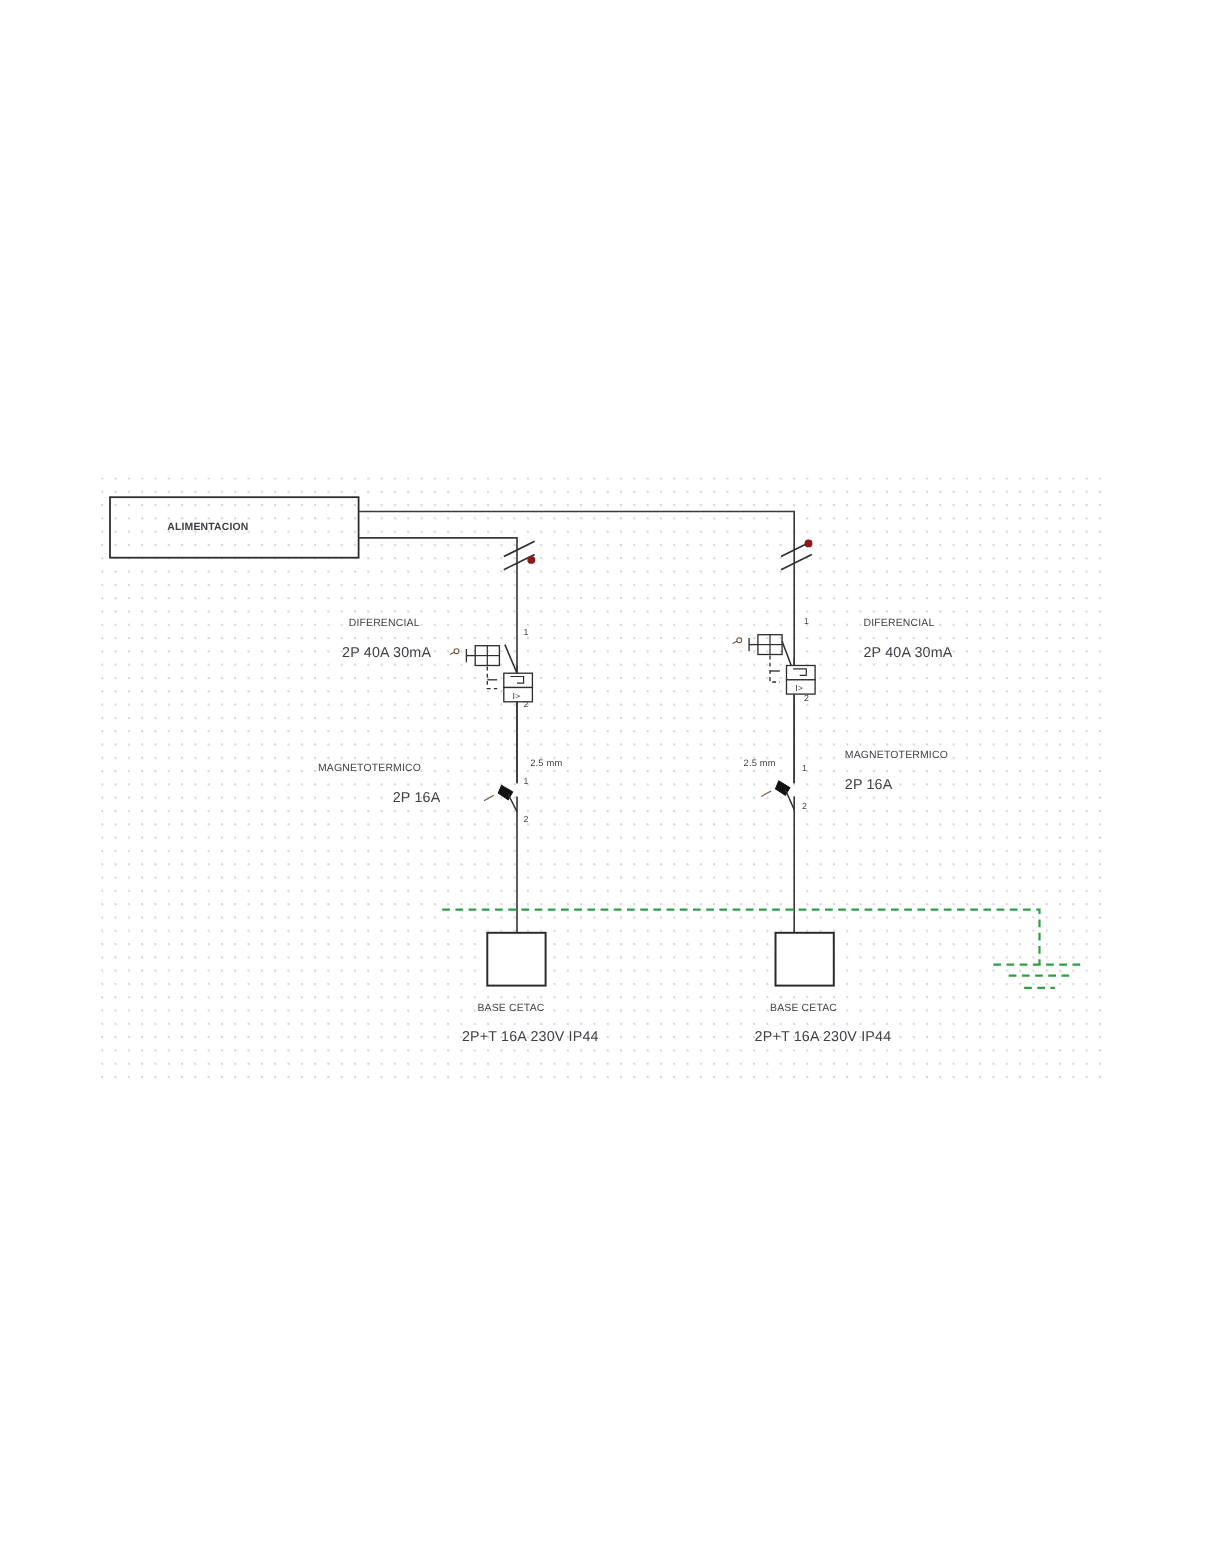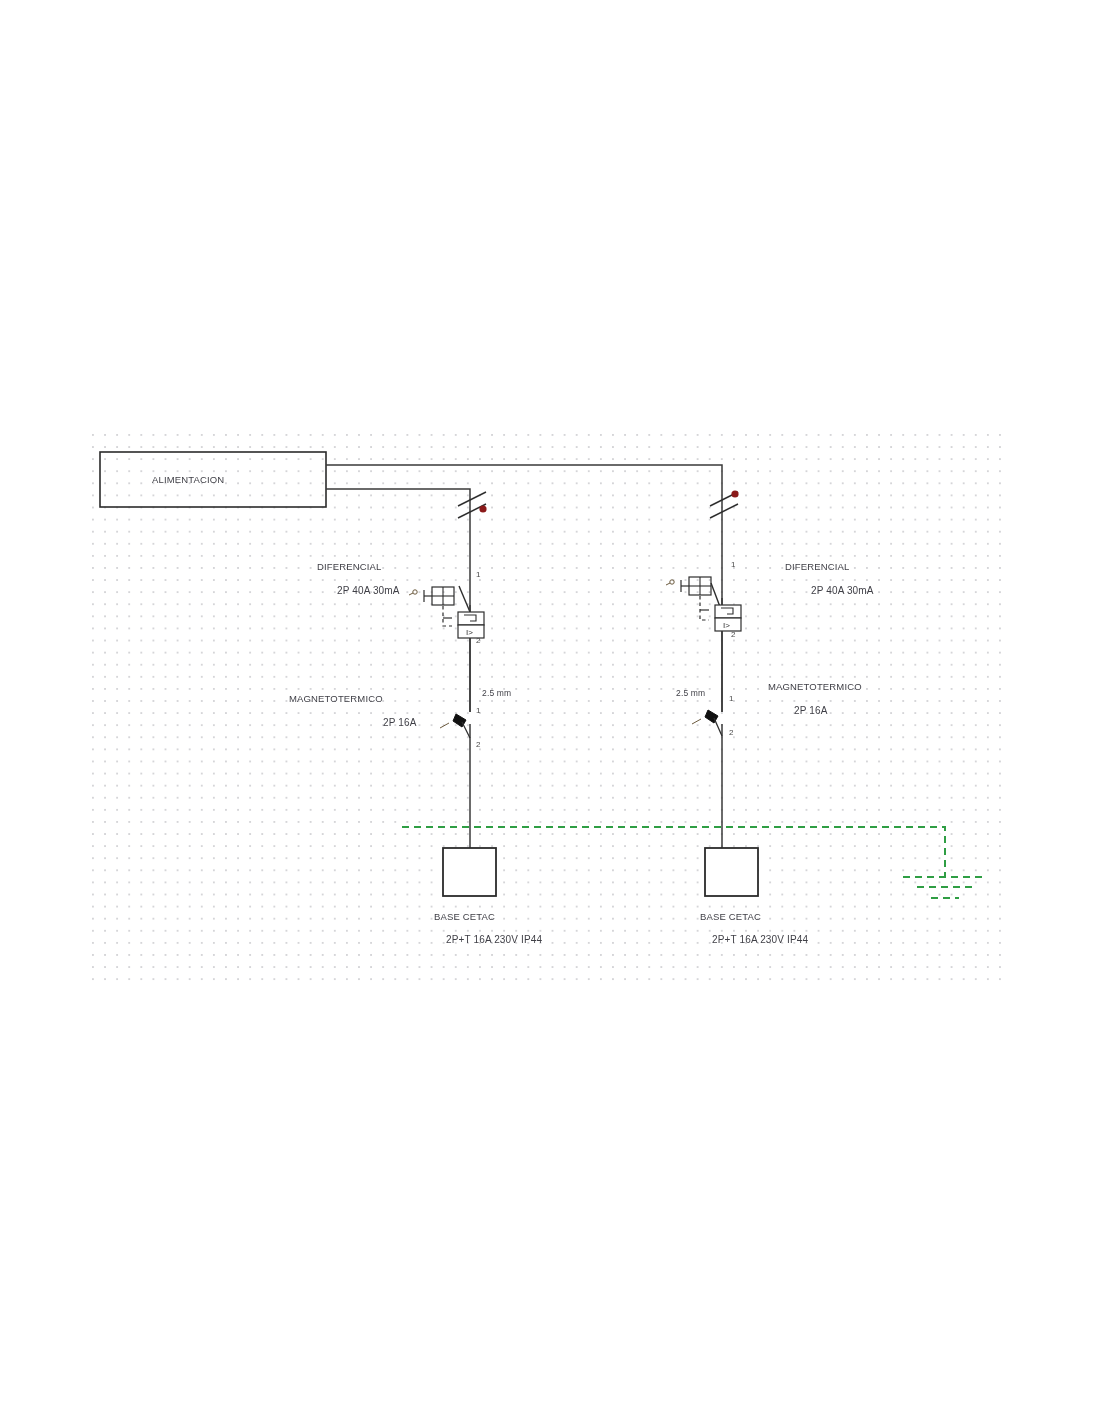--- a/index.html
+++ b/index.html
@@ -40,21 +40,21 @@
     height: 1422px;
   }
   .lbl {
     position: absolute;
     font-family: "Liberation Sans", sans-serif;
     color: #3f3f46;
     white-space: nowrap;
     letter-spacing: 0.15px;
   }
   .lbl-title { font-size: 9.5px; }
-  .lbl-spec  { font-size: 10px; margin-left: 26px; }
+  .lbl-spec  { font-size: 13px; }
   .lbl-term  { font-size: 8px; color: #4a4a4a; }
   .lbl-wire  { font-size: 8.5px; color: #3f3f46; margin-top: 20px; }
 </style>
 </head>
 <body>
 
 <div id="page">
 
   <div id="grid"></div>
 
@@ -146,21 +146,21 @@
       <line x1="903" y1="877" x2="987" y2="877" stroke="#2f9e44" stroke-width="2" stroke-dasharray="7,5"></line>
       <line x1="917" y1="887" x2="973" y2="887" stroke="#2f9e44" stroke-width="2" stroke-dasharray="7,5"></line>
       <line x1="931" y1="898" x2="959" y2="898" stroke="#2f9e44" stroke-width="2" stroke-dasharray="7,5"></line>
     </g>
 
     <rect x="443" y="848" width="53" height="48" fill="#ffffff" stroke="#2b2b2b" stroke-width="1.8"></rect>
     <rect x="705" y="848" width="53" height="48" fill="#ffffff" stroke="#2b2b2b" stroke-width="1.8"></rect>
 
   </svg>
 
-  <div class="lbl lbl-title" style="left:152px; top:474px;">ALIMENTACION</div>
+  <div class="lbl lbl-title" style="left:152px; top:474px;font-weight:bold;">ALIMENTACION</div>
 
   <div class="lbl lbl-title" style="left:317px; top:561px;">DIFERENCIAL</div>
   <div class="lbl lbl-spec" style="left:311px; top:585px;">2P 40A 30mA</div>
   <div class="lbl lbl-term" style="left:476px; top:570px;">1</div>
   <div class="lbl lbl-term" style="left:476px; top:636px;">2</div>
 
   <div class="lbl lbl-wire" style="left:482px; top:668px;">2.5 mm</div>
 
   <div class="lbl lbl-title" style="left:289px; top:693px;">MAGNETOTERMICO</div>
   <div class="lbl lbl-spec" style="left:357px; top:717px;">2P 16A</div>

